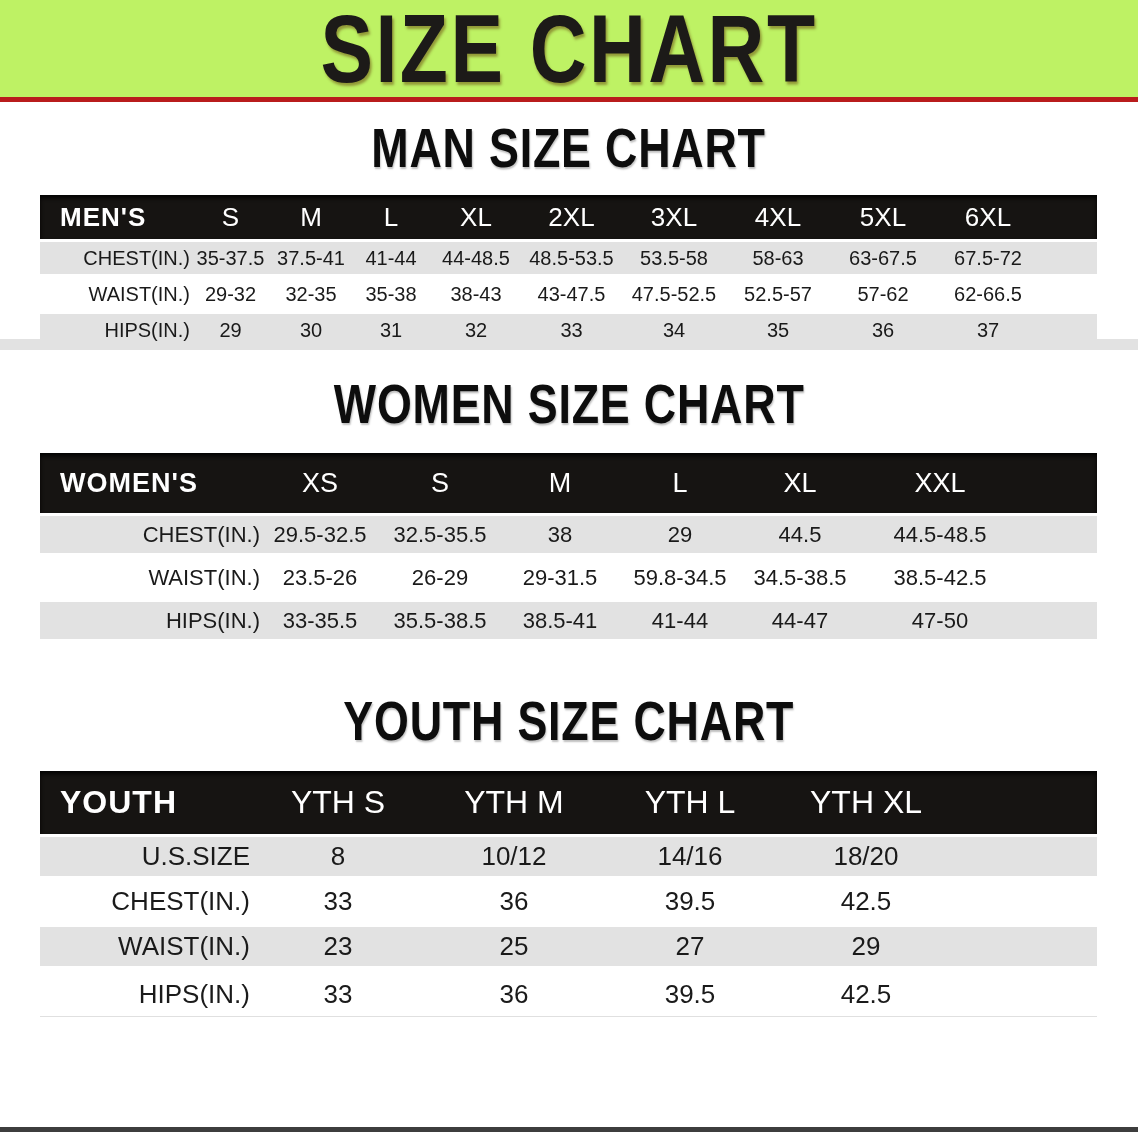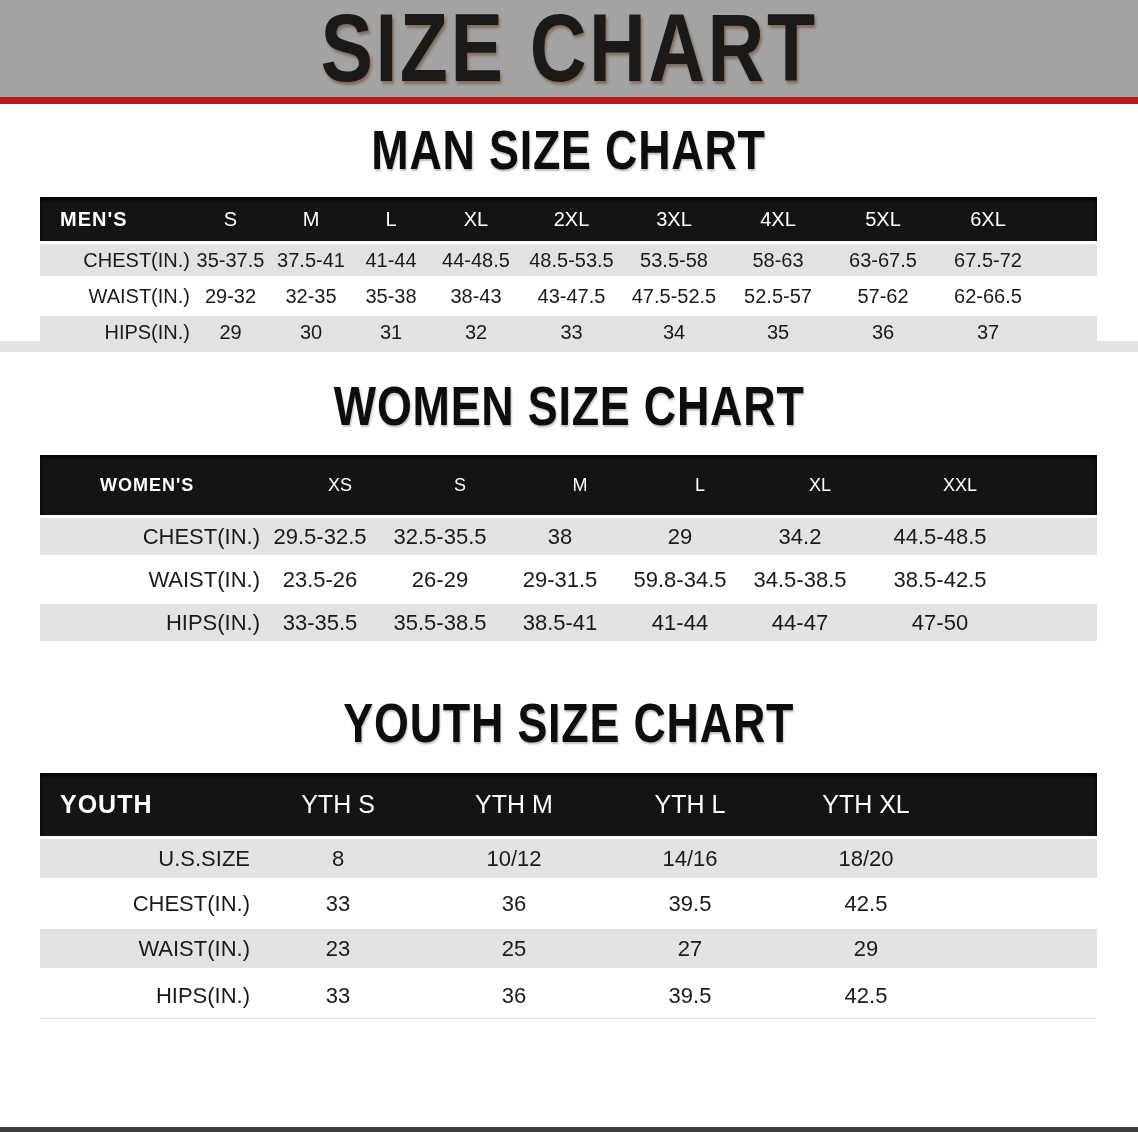--- a/index.html
+++ b/index.html
@@ -5,23 +5,23 @@
   html,body{margin:0;padding:0;background:#ffffff;}
   body{
     width:1138px;height:1132px;overflow:hidden;
     font-family:"Liberation Sans","DejaVu Sans",sans-serif;
     -webkit-font-smoothing:antialiased;
   }
   .page{width:1138px;height:1132px;display:flex;flex-direction:column;}
 
   
   .banner{
-    height:97px;flex:0 0 auto;background:#a3a3a3;
-    border-bottom:7px solid #b91c1c;
-    display:flex;align-items:flex-start;justify-content:center;
+    height:97px;flex:0 0 auto;background:#bef264;
+    border-bottom:5px solid #b91c1c;
+    display:flex;align-items:flex-end;justify-content:center;
   }
   .banner-title{
     display:inline-block;
     font-size:96px;font-weight:bold;letter-spacing:3px;line-height:96px;
     color:#1c1a18;
     transform:scaleX(0.82);transform-origin:center;
     text-shadow:2px 3px 3px rgba(90,45,0,0.45);
     white-space:nowrap;
   }
 
@@ -53,38 +53,38 @@
   .label-cell{text-align:right;}
   .thead .label-cell{
     text-align:left;padding-left:20px;font-weight:bold;letter-spacing:1px;color:#ffffff;
   }
   .thead .cell{color:#ffffff;}
 
   
   .tbl-0 .tr{grid-template-columns:150px 81px 80px 80px 90px 101px 104px 104px 106px 104px;height:36px;}
   .tbl-0 .thead{height:47px;}
   .tbl-0 .thead .label-cell{font-size:28px;}
-  .tbl-0 .thead .cell{font-size:20px;}
+  .tbl-0 .thead .cell{font-size:26px;}
   .tbl-0 .cell{font-size:20px;}
   .tbl-0 .tr:not(.thead){border-bottom:4px solid #ffffff;}
 
   
   .tbl-1 .tr{grid-template-columns:220px 120px 120px 120px 120px 120px 160px;height:43px;}
   .tbl-1 .thead{height:63px;}
   .tbl-1 .thead .label-cell{font-size:28px;}
-  .tbl-1 .thead .cell{font-size:18px;margin-left:40px;}
+  .tbl-1 .thead .cell{font-size:27px;}
   .tbl-1 .cell{font-size:22px;}
   .tbl-1 .tr:not(.thead){border-bottom:6px solid #ffffff;}
 
   
   .tbl-2 .tr{grid-template-columns:210px 176px 176px 176px 176px;height:45px;}
   .tbl-2 .thead{height:66px;}
   .tbl-2 .thead .label-cell{font-size:28px;}
-  .tbl-2 .thead .cell{font-size:25px;}
-  .tbl-2 .cell{font-size:22px;}
+  .tbl-2 .thead .cell{font-size:32px;}
+  .tbl-2 .cell{font-size:26px;}
   .tbl-2 .tr:not(.thead){border-bottom:6px solid #ffffff;}
   .tbl-2 .tr:last-child{border-bottom:1px solid #e0e0e0;}
 
   
   .sec-0::after{
     content:"";display:block;height:11px;background:#E2E2E2;margin-top:-11px;
   }
 
   
   .disclaimer{margin:24px 0 0 40px;}
@@ -173,21 +173,21 @@
             <div class="cell">L</div>
             <div class="cell">XL</div>
             <div class="cell">XXL</div>
           </div>
           <div class="tr shade">
             <div class="cell label-cell">CHEST(IN.)</div>
             <div class="cell">29.5-32.5</div>
             <div class="cell">32.5-35.5</div>
             <div class="cell">38</div>
             <div class="cell">29</div>
-            <div class="cell">34.2</div>
+            <div class="cell">44.5</div>
             <div class="cell">44.5-48.5</div>
           </div>
           <div class="tr">
             <div class="cell label-cell">WAIST(IN.)</div>
             <div class="cell">23.5-26</div>
             <div class="cell">26-29</div>
             <div class="cell">29-31.5</div>
             <div class="cell">59.8-34.5</div>
             <div class="cell">34.5-38.5</div>
             <div class="cell">38.5-42.5</div>

